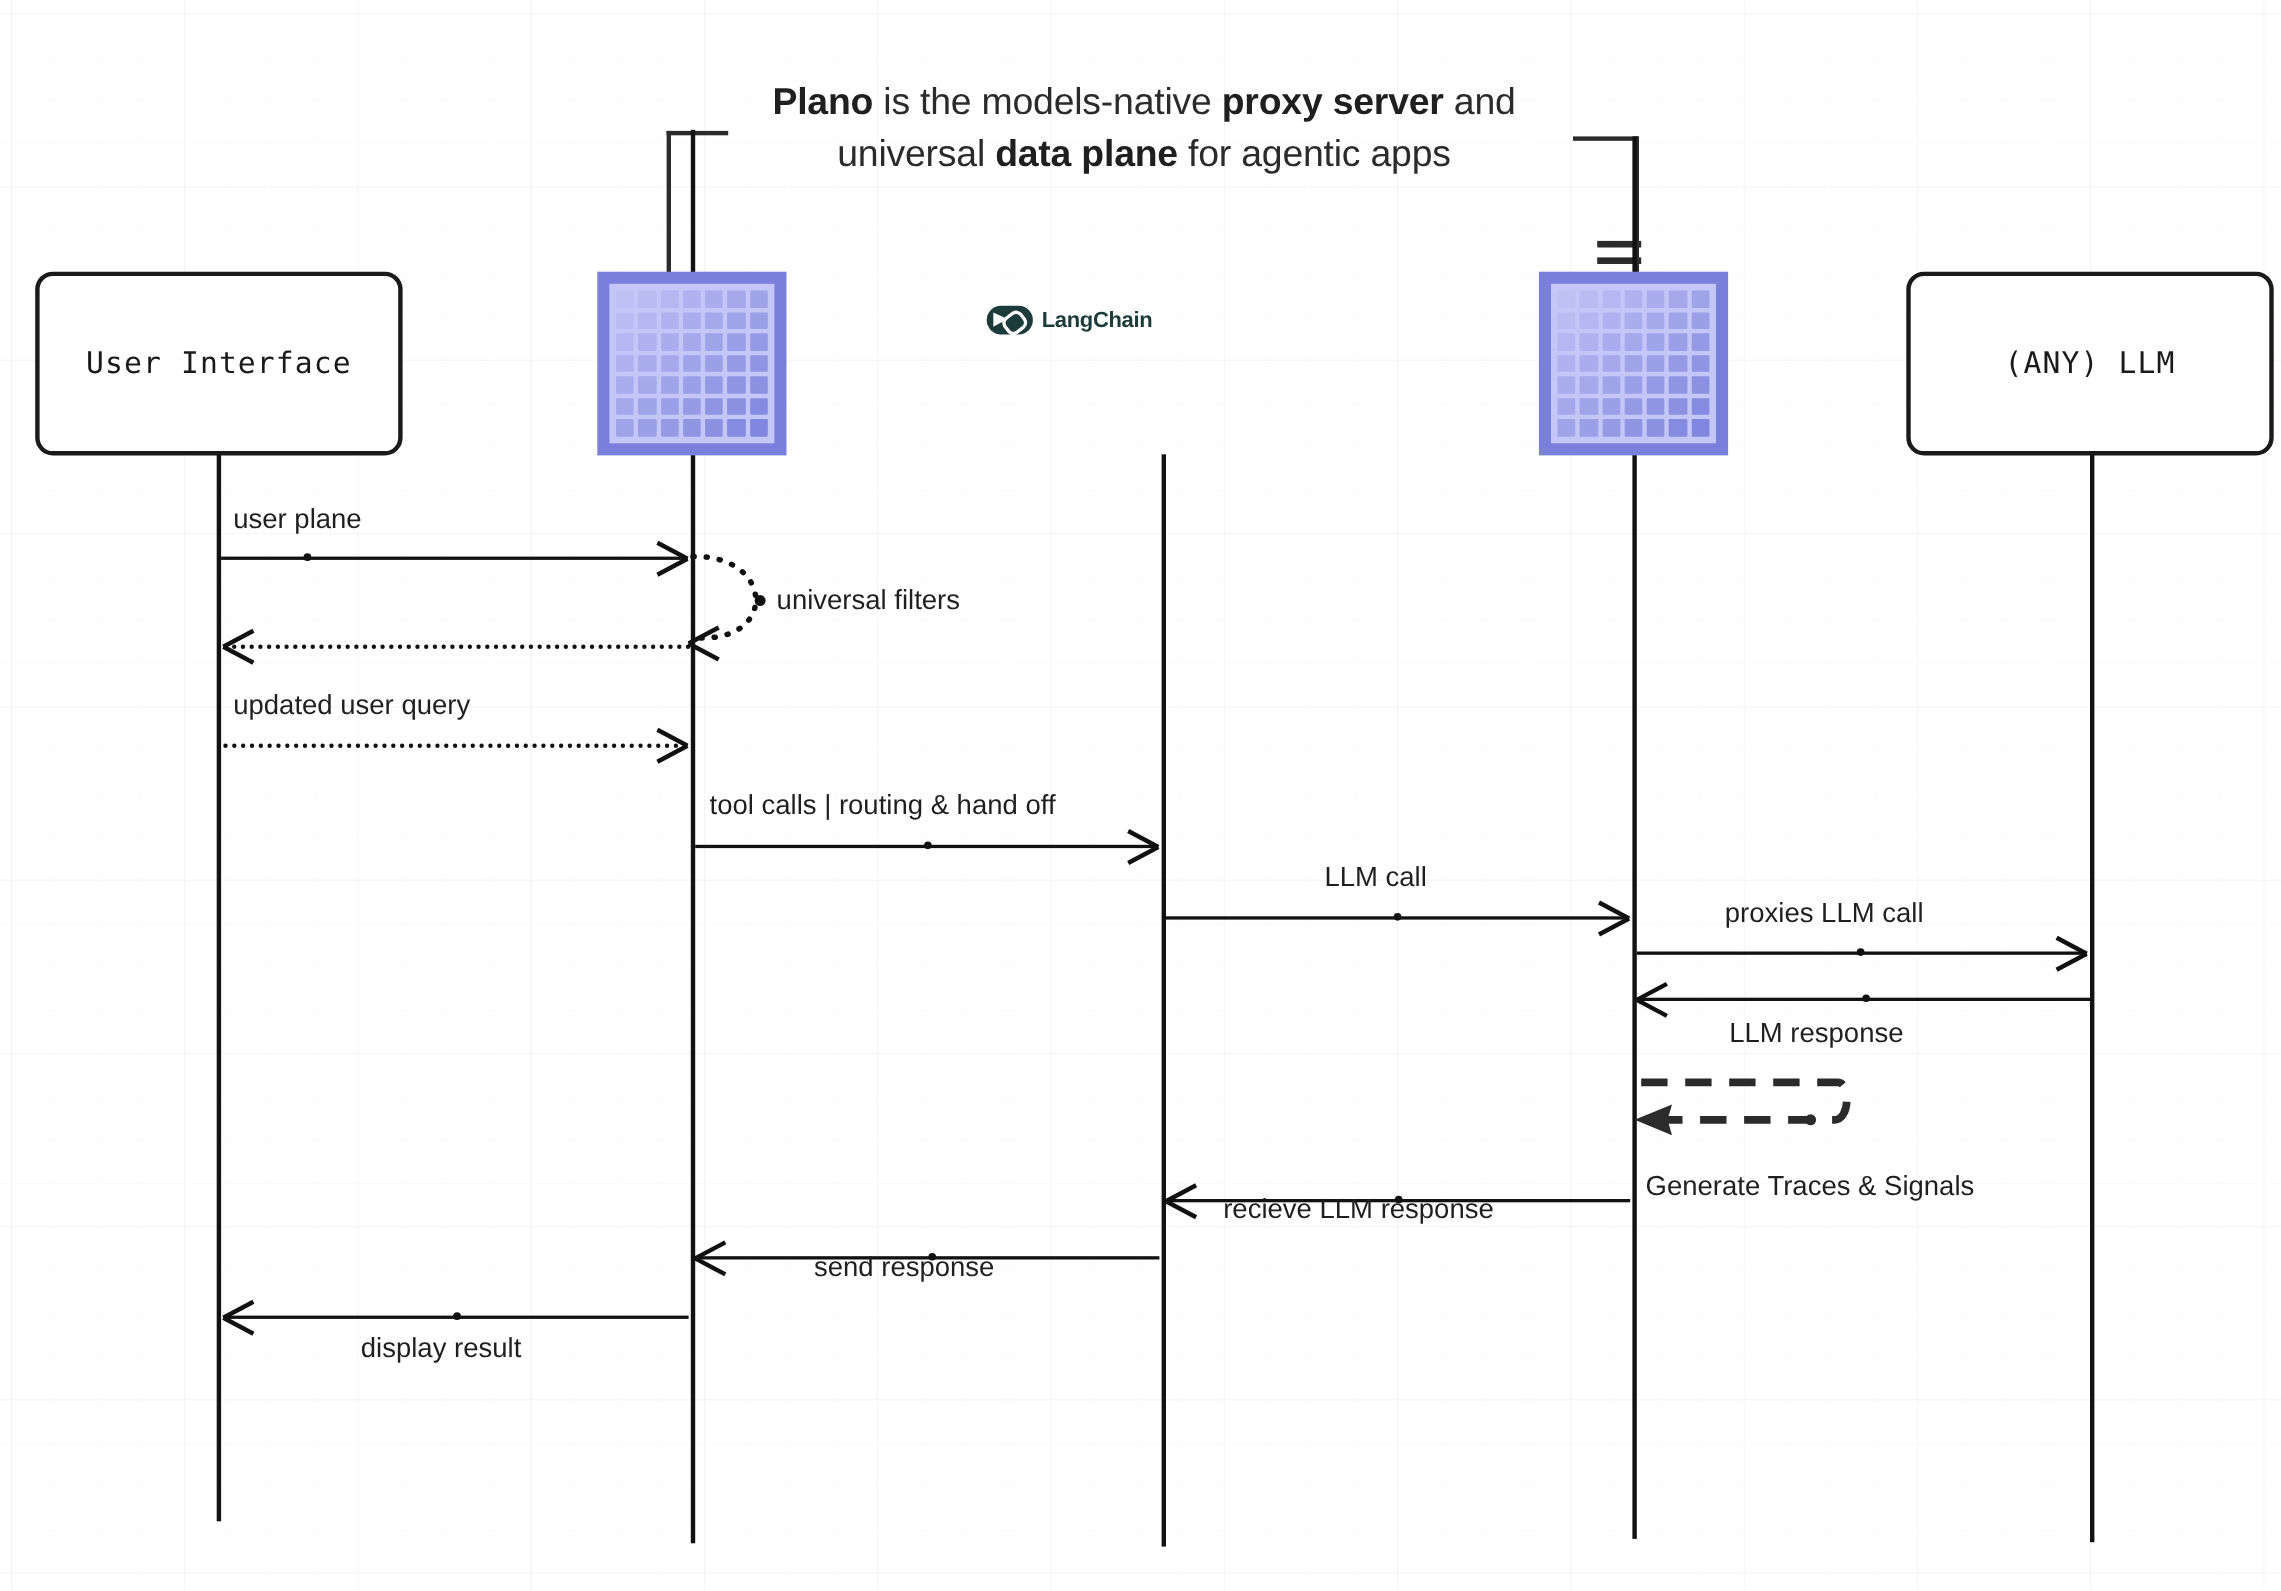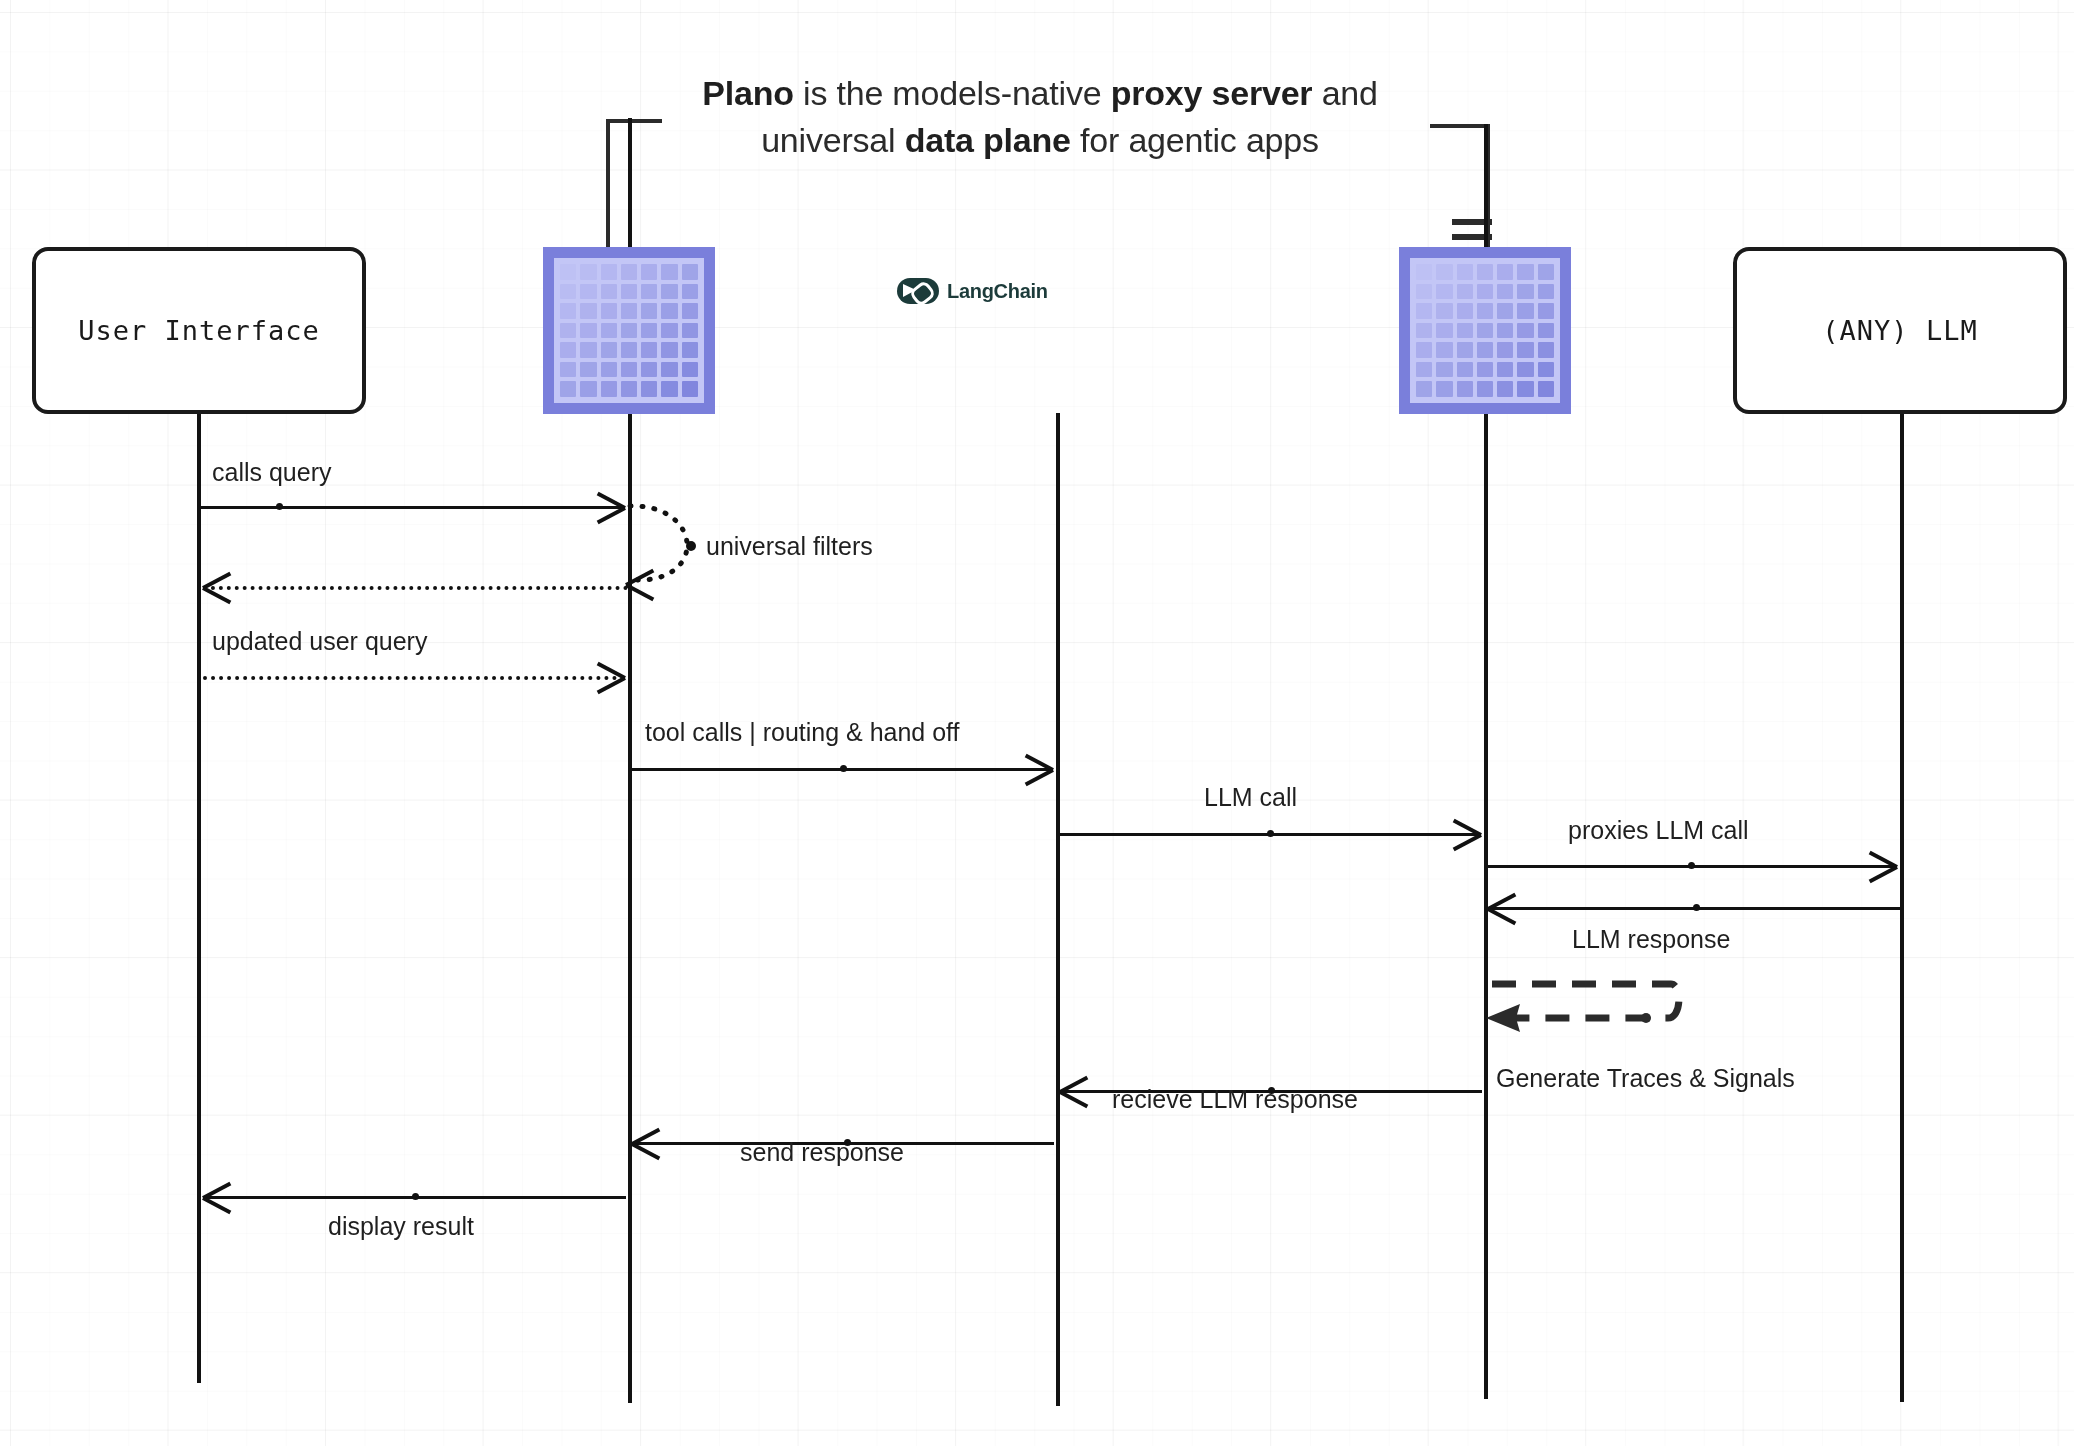--- a/index.html
+++ b/index.html
@@ -318,21 +318,21 @@
         <i style="background: rgb(122, 127, 219); opacity: 0.768;"></i>
         <i style="background: rgb(122, 127, 219); opacity: 0.839;"></i>
         <i style="background: rgb(122, 127, 219); opacity: 0.91;"></i>
       </div>
   </div>
 
   <div class="pbox" style="left:1733px; top:247px; width:334px; height:167px;">
     <span class="plabel">(ANY) LLM</span>
   </div>
 
-  <div class="msg-label" style="left:212px; top:458px;">calls query</div>
+  <div class="msg-label" style="left:212px; top:458px;">user plane</div>
   <div class="msg" style="left:201px; top:506px; width:424px;">
     <div class="line" style="width:424px;"></div>
     <div class="mid-dot" style="left:75px;"></div>
     <div class="ahead right" style="left:424px; top:0;">
       <b></b>
         <b></b>
     </div>
   </div>
 
   <div class="selfloop" style="left:624px; top:498px;">

